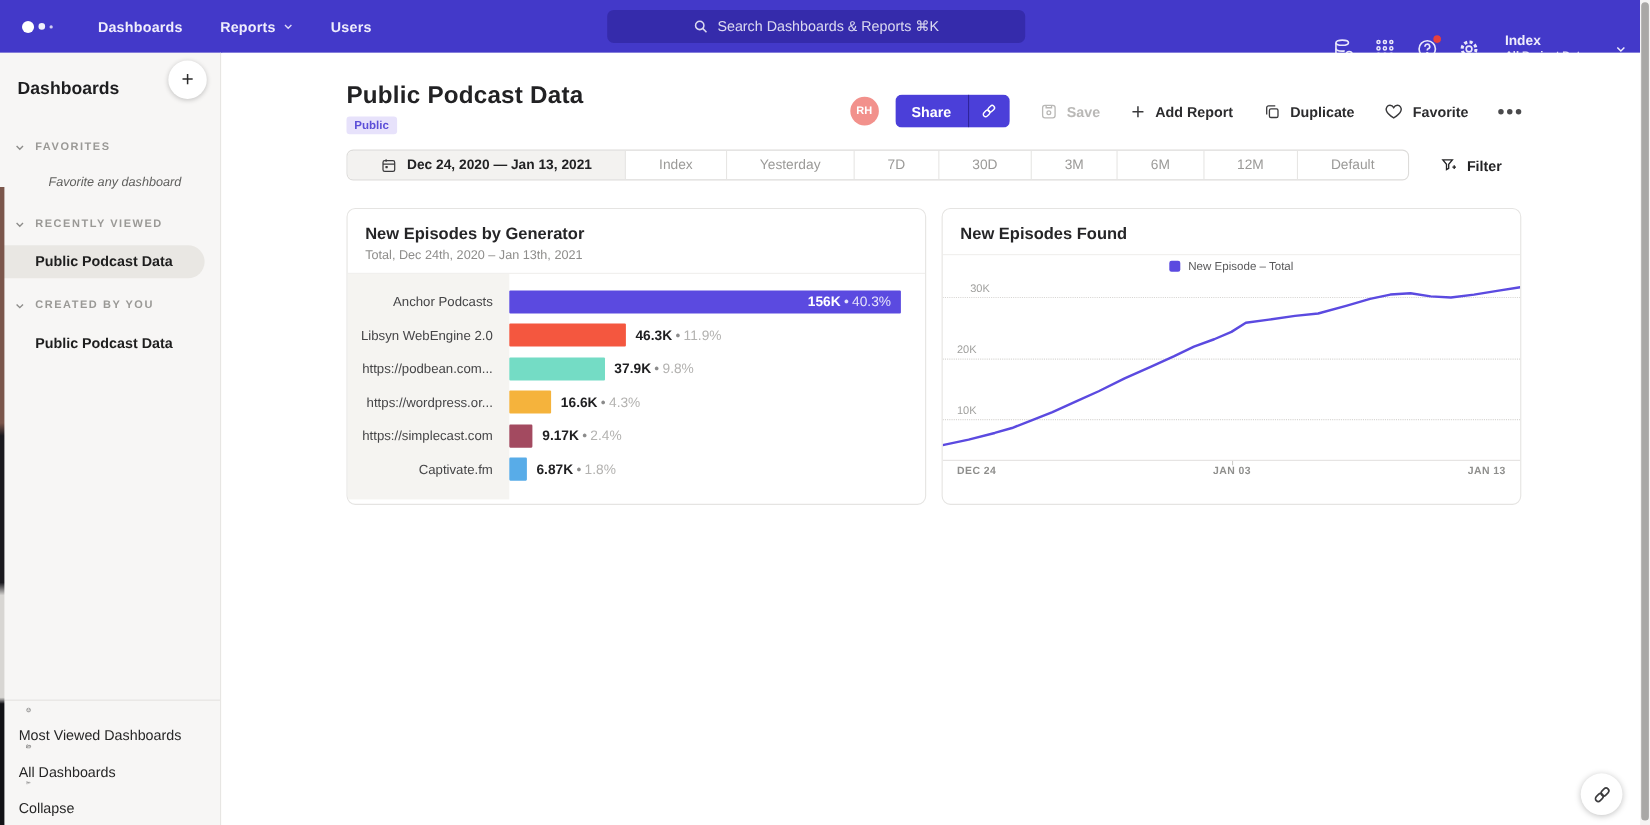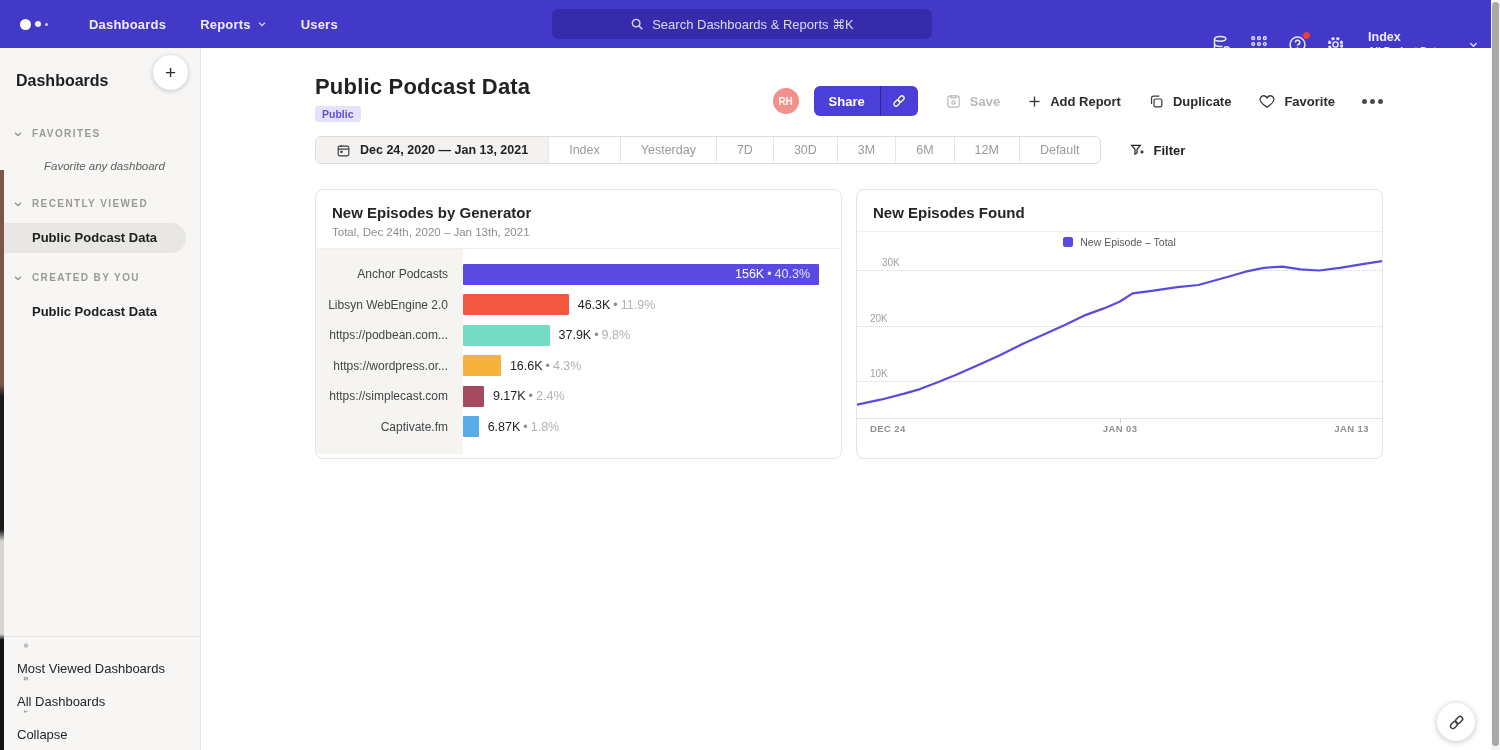--- a/index.html
+++ b/index.html
@@ -80,21 +80,21 @@
   .act-btn svg { color: #3a3a3c; }
   .act-btn.disabled { color: #b9b8b6; cursor: default; }
   .act-btn.disabled svg { color: #b9b8b6; }
   .more-dots { display: flex; gap: 3px; margin-left: 27px; cursor: pointer; }
   .more-dots i { width: 5px; height: 5px; border-radius: 50%; background: #4a4a4c; }
 
   
   .toolbar { display: flex; align-items: center; gap: 28px; margin: 14px 0 0 113px; }
   .seg-control { display: flex; align-items: stretch; height: 28px; border: 1px solid #dddcda;
     border-radius: 6px; overflow: hidden; background: #ffffff; }
-  .seg { display: flex; align-items: center; padding: 0 20px; font-size: 12.5px; color: #9b9a98;
+  .seg { display: flex; align-items: center; padding: 0 30px; font-size: 12.5px; color: #9b9a98;
     border-right: 1px solid #e7e6e4; cursor: pointer; white-space: nowrap; }
   .seg:last-child { border-right: none; }
   .seg.date { background: #f3f2f0; color: #222224; font-weight: 700; gap: 9px; }
   .seg.date svg { color: #3a3a3c; }
   .filter-btn { display: flex; align-items: center; gap: 9px; font-size: 13px; font-weight: 700;
     color: #232325; cursor: pointer; }
 
   
   .cards { display: flex; gap: 14px; margin: 25px 0 0 113px; }
   .card { width: 527px; height: 270px; border: 1px solid #e5e4e2; border-radius: 8px;
@@ -106,21 +106,21 @@
 
   
   .bar-labels-bg { position: absolute; left: 0; top: 0; bottom: 0; width: 147px; background: #f5f4f1; }
   .bar-rows { position: absolute; left: 0; right: 0; top: 10px; }
   .bar-row { display: flex; align-items: center; height: 30.5px; }
   .bar-label { width: 147px; padding-right: 15px; text-align: right; font-size: 12px; color: #454547;
     white-space: nowrap; overflow: hidden; flex: none; }
   .bar-track { position: relative; flex: 1; height: 21px; display: flex; align-items: center; }
   .bar { position: relative; height: 21px; border-radius: 1px; flex: none; }
   .bar-value { font-size: 12.5px; white-space: nowrap; margin-left: 9px; }
-  .bar-value b { color: #1f1f21; font-weight: 400; }
+  .bar-value b { color: #1f1f21; font-weight: 700; }
   .bar-value .dot { color: #8b8b8b; margin: 0 3px; }
   .bar-value .pct { color: #b3b2b0; }
   .bar-value.inside { position: absolute; right: 9px; top: 50%; transform: translateY(-50%); margin: 0; }
   .bar-value.inside b { color: #ffffff; }
   .bar-value.inside .dot { color: rgba(255,255,255,.85); }
   .bar-value.inside .pct { color: rgba(255,255,255,.85); }
 
   
   .legend { position: absolute; top: 4px; left: 0; right: 0; display: flex; align-items: center;
     justify-content: center; gap: 7px; }

